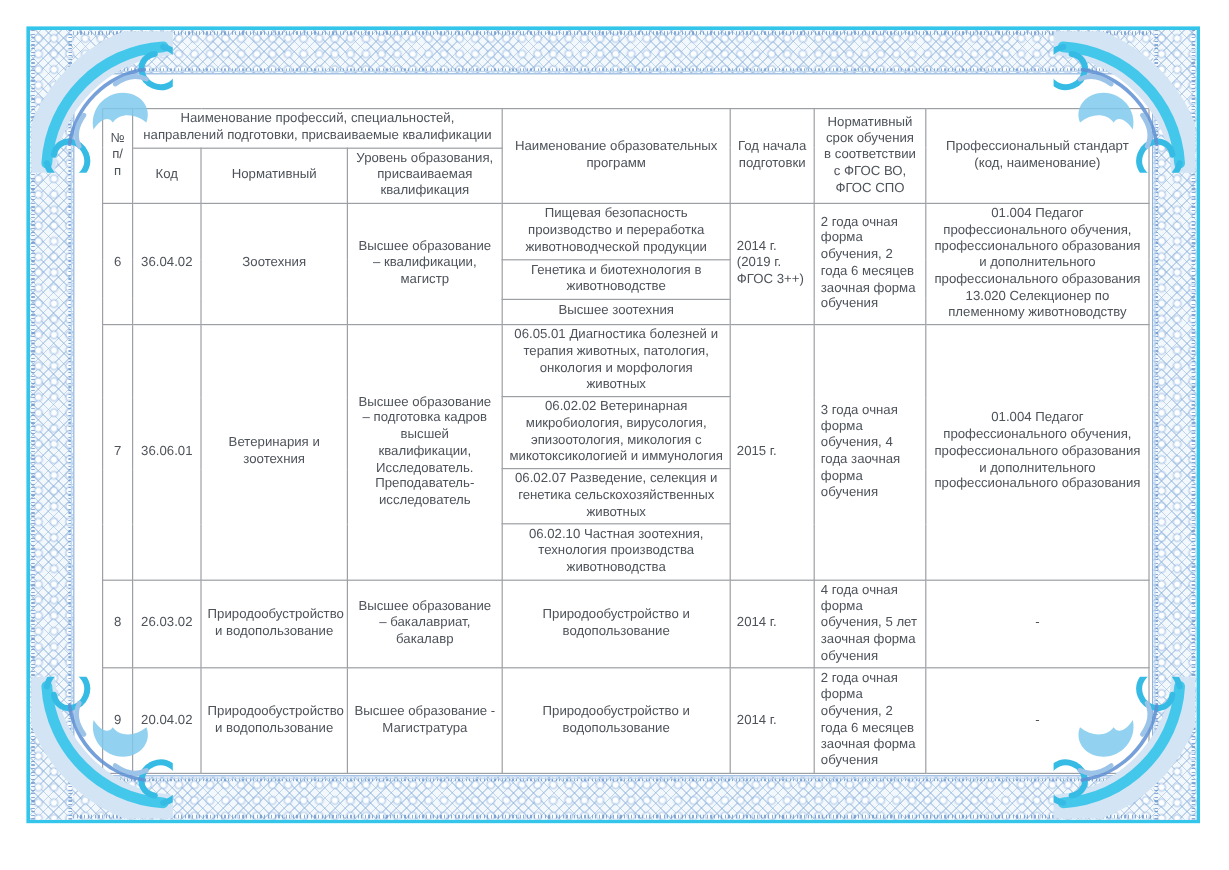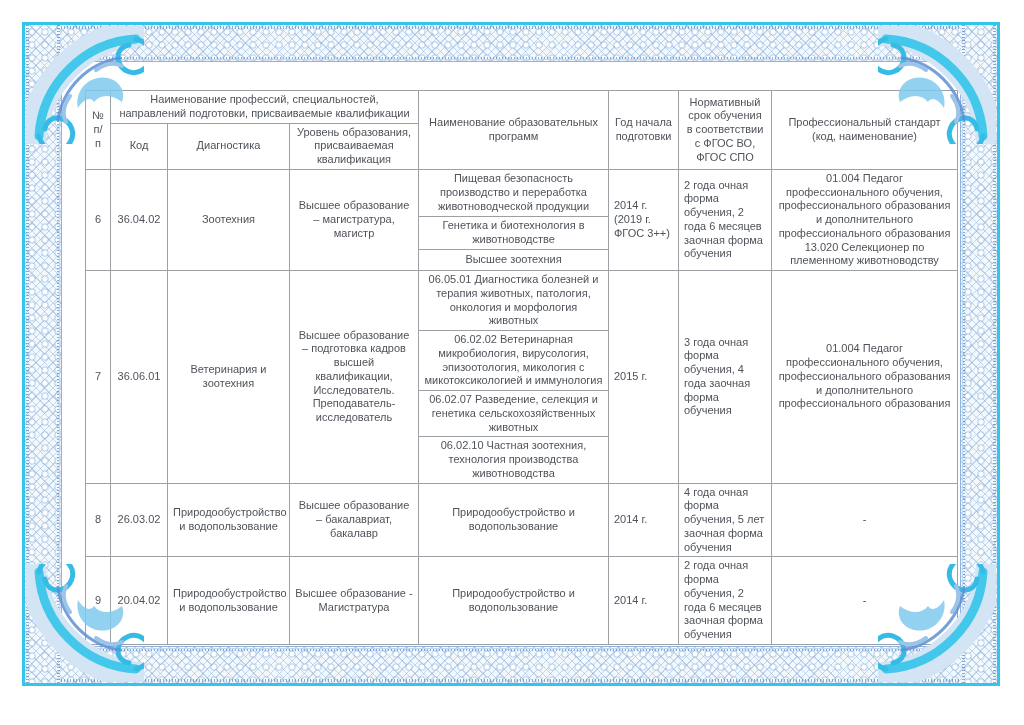--- a/index.html
+++ b/index.html
@@ -111,30 +111,30 @@
         <tr style="height:27px">
           <th rowspan="2">№ п/п</th>
           <th colspan="3">Наименование профессий, специальностей, направлений подготовки, присваиваемые квалификации</th>
           <th rowspan="2">Наименование образовательных программ</th>
           <th rowspan="2">Год начала подготовки</th>
           <th rowspan="2">Нормативный срок  обучения в соответствии с ФГОС ВО, ФГОС СПО</th>
           <th rowspan="2">Профессиональный стандарт (код, наименование)</th>
         </tr>
         <tr style="height:35px">
           <th>Код</th>
-          <th>Диагностика</th>
+          <th>Нормативный</th>
           <th>Уровень образования, присваиваемая квалификация</th>
         </tr>
       </thead>
       <tbody id="tbody">
           <tr style="height: 46px;">
             <td class="c-num" rowspan="3">6</td>
             <td class="c-code" rowspan="3">36.04.02</td>
             <td class="c-name" rowspan="3">Зоотехния</td>
-            <td class="c-level" rowspan="3">Высшее образование – магистратура, магистр</td>
+            <td class="c-level" rowspan="3">Высшее образование – квалификации, магистр</td>
             <td class="c-prog">Пищевая безопасность производство и переработка животноводческой продукции</td>
             <td class="c-year" rowspan="3">2014 г.
 (2019 г.
 ФГОС 3++)</td>
             <td class="c-term" rowspan="3">2 года очная форма обучения, 2 года 6 месяцев заочная форма обучения</td>
             <td class="c-std" rowspan="3">01.004 Педагог профессионального обучения, профессионального образования и дополнительного профессионального образования
 13.020 Селекционер по племенному животноводству</td>
           </tr>
           <tr style="height: 29px;">
             <td class="c-prog">Генетика и биотехнология в животноводстве</td>

